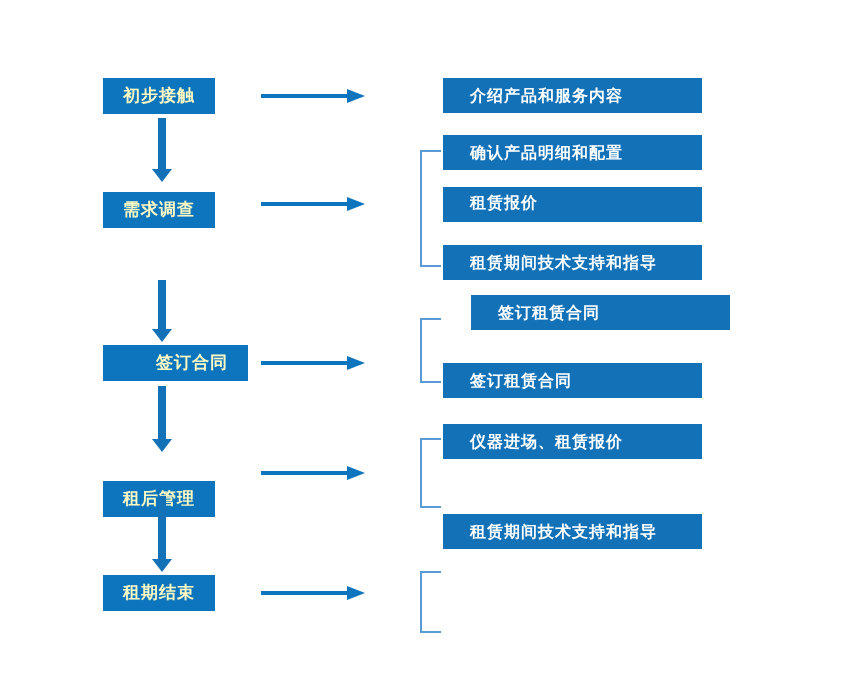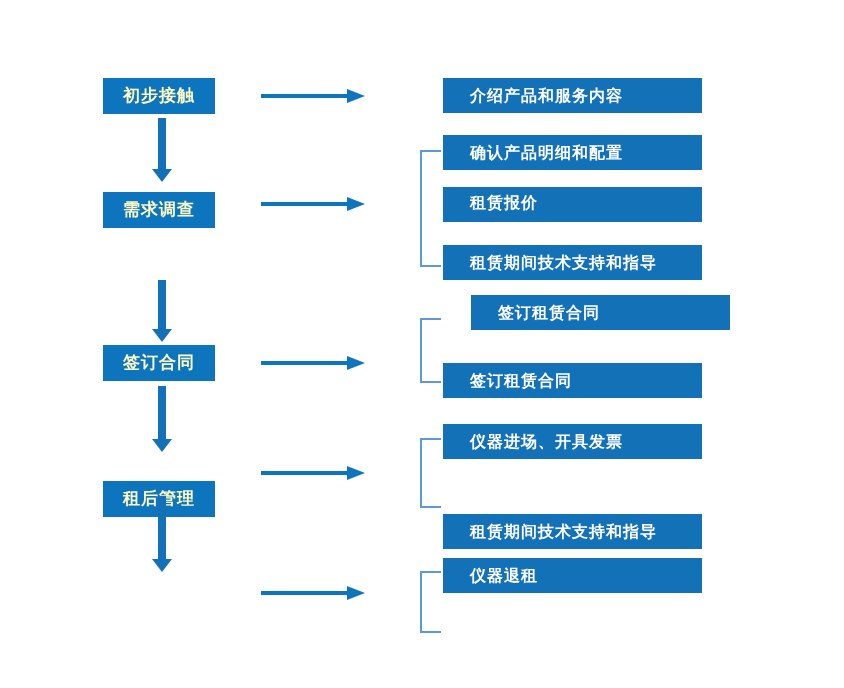--- a/index.html
+++ b/index.html
@@ -135,24 +135,25 @@
 </head>
 <body>
 
 <div id="canvas">
 
 
   <div class="stage-box" style="top:78px;">初步接触</div>
 
   <div class="stage-box" style="top:192px;">需求调查</div>
 
-  <div class="stage-box" style="top:345px;">签订合同</div>
+  <div class="stage-box" style="top:345px;padding-left:33px;">签订合同</div>
 
   <div class="stage-box" style="top:481px;">租后管理</div>
 
+  <div class="stage-box" style="top:575px;">租期结束</div>
 
   <div class="v-arrow" style="top:118px; height:64px;">
     <div class="shaft" style="height:51px;"></div>
     <div class="head" style="top:51px;"></div>
   </div>
 
   <div class="v-arrow" style="top:280px; height:62px;">
     <div class="shaft" style="height:49px;"></div>
     <div class="head" style="top:49px;"></div>
   </div>
@@ -205,20 +206,19 @@
   <div class="detail-box" style="top:135px;">确认产品明细和配置</div>
 
   <div class="detail-box" style="top:187px;font-family:Liberation Mono, monospace;">租赁报价</div>
 
   <div class="detail-box" style="top:245px;">租赁期间技术支持和指导</div>
 
   <div class="detail-box" style="top:295px;margin-left:28px;">签订租赁合同</div>
 
   <div class="detail-box" style="top:363px;">签订租赁合同</div>
 
-  <div class="detail-box" style="top:424px;">仪器进场、开具发票</div>
+  <div class="detail-box" style="top:424px;">仪器进场、租赁报价</div>
 
   <div class="detail-box" style="top:514px;">租赁期间技术支持和指导</div>
 
-  <div class="detail-box" style="top:558px;">仪器退租</div>
 
 
 </div>
 
 </body></html>

